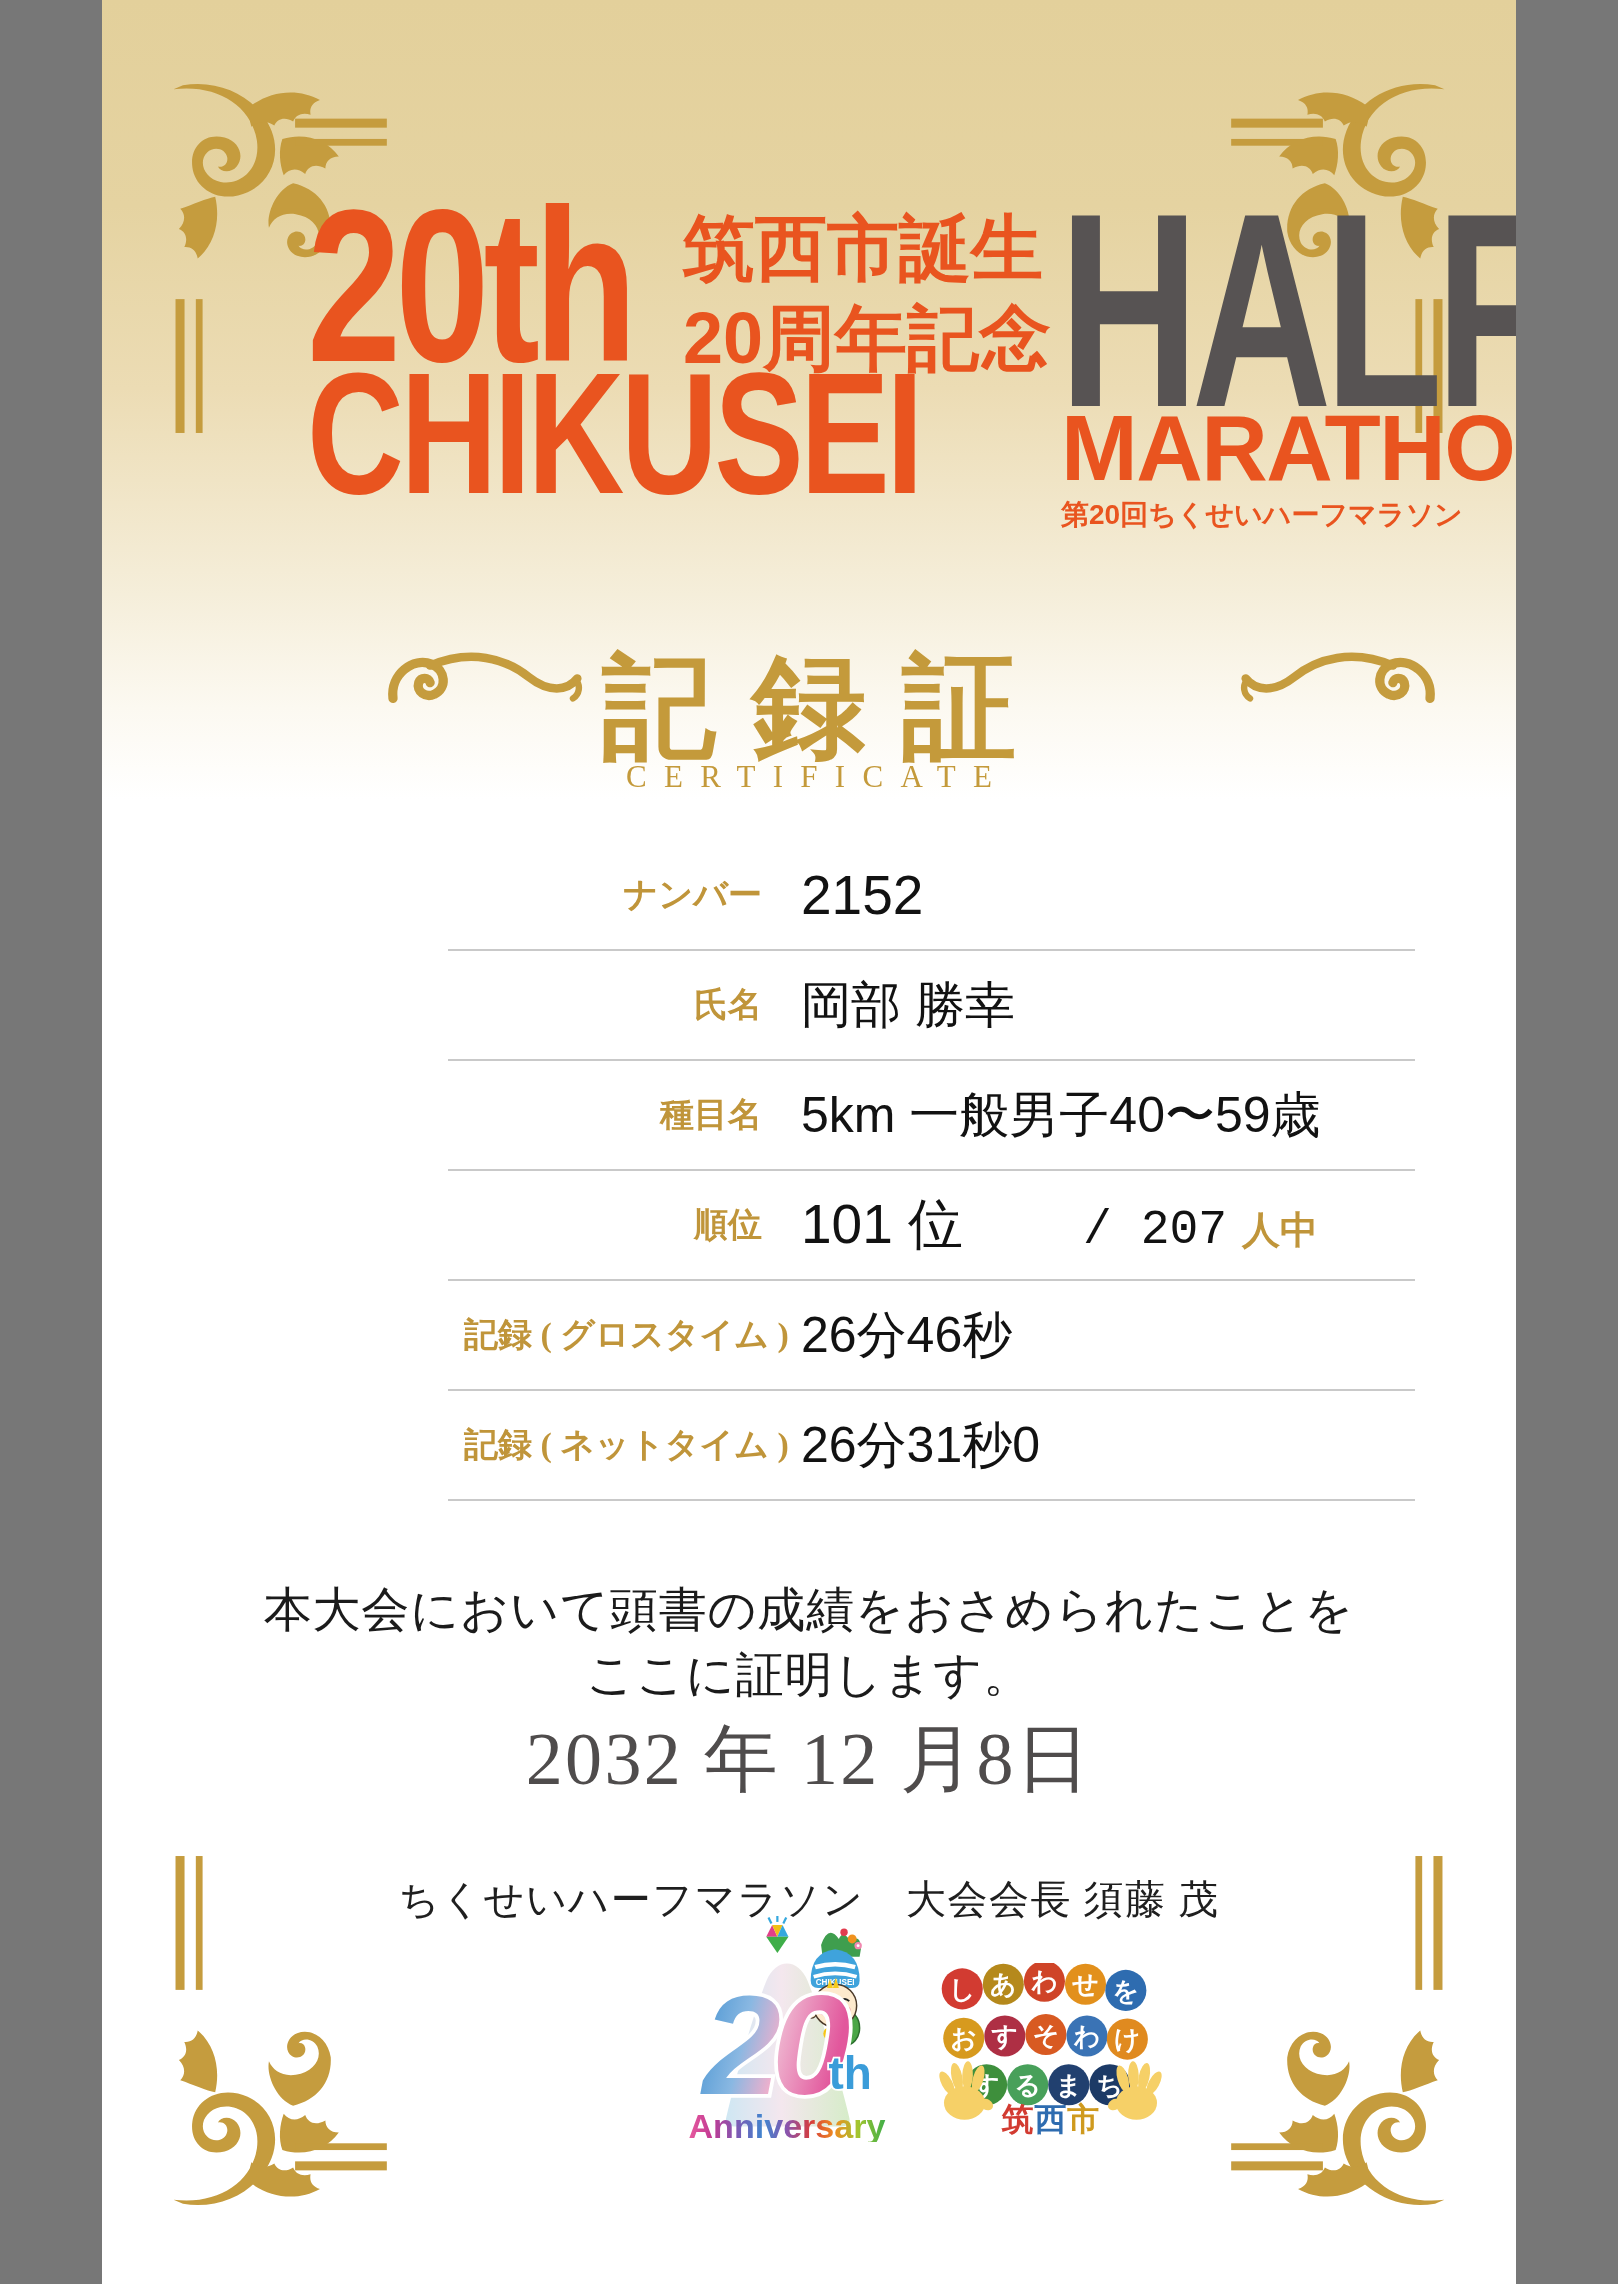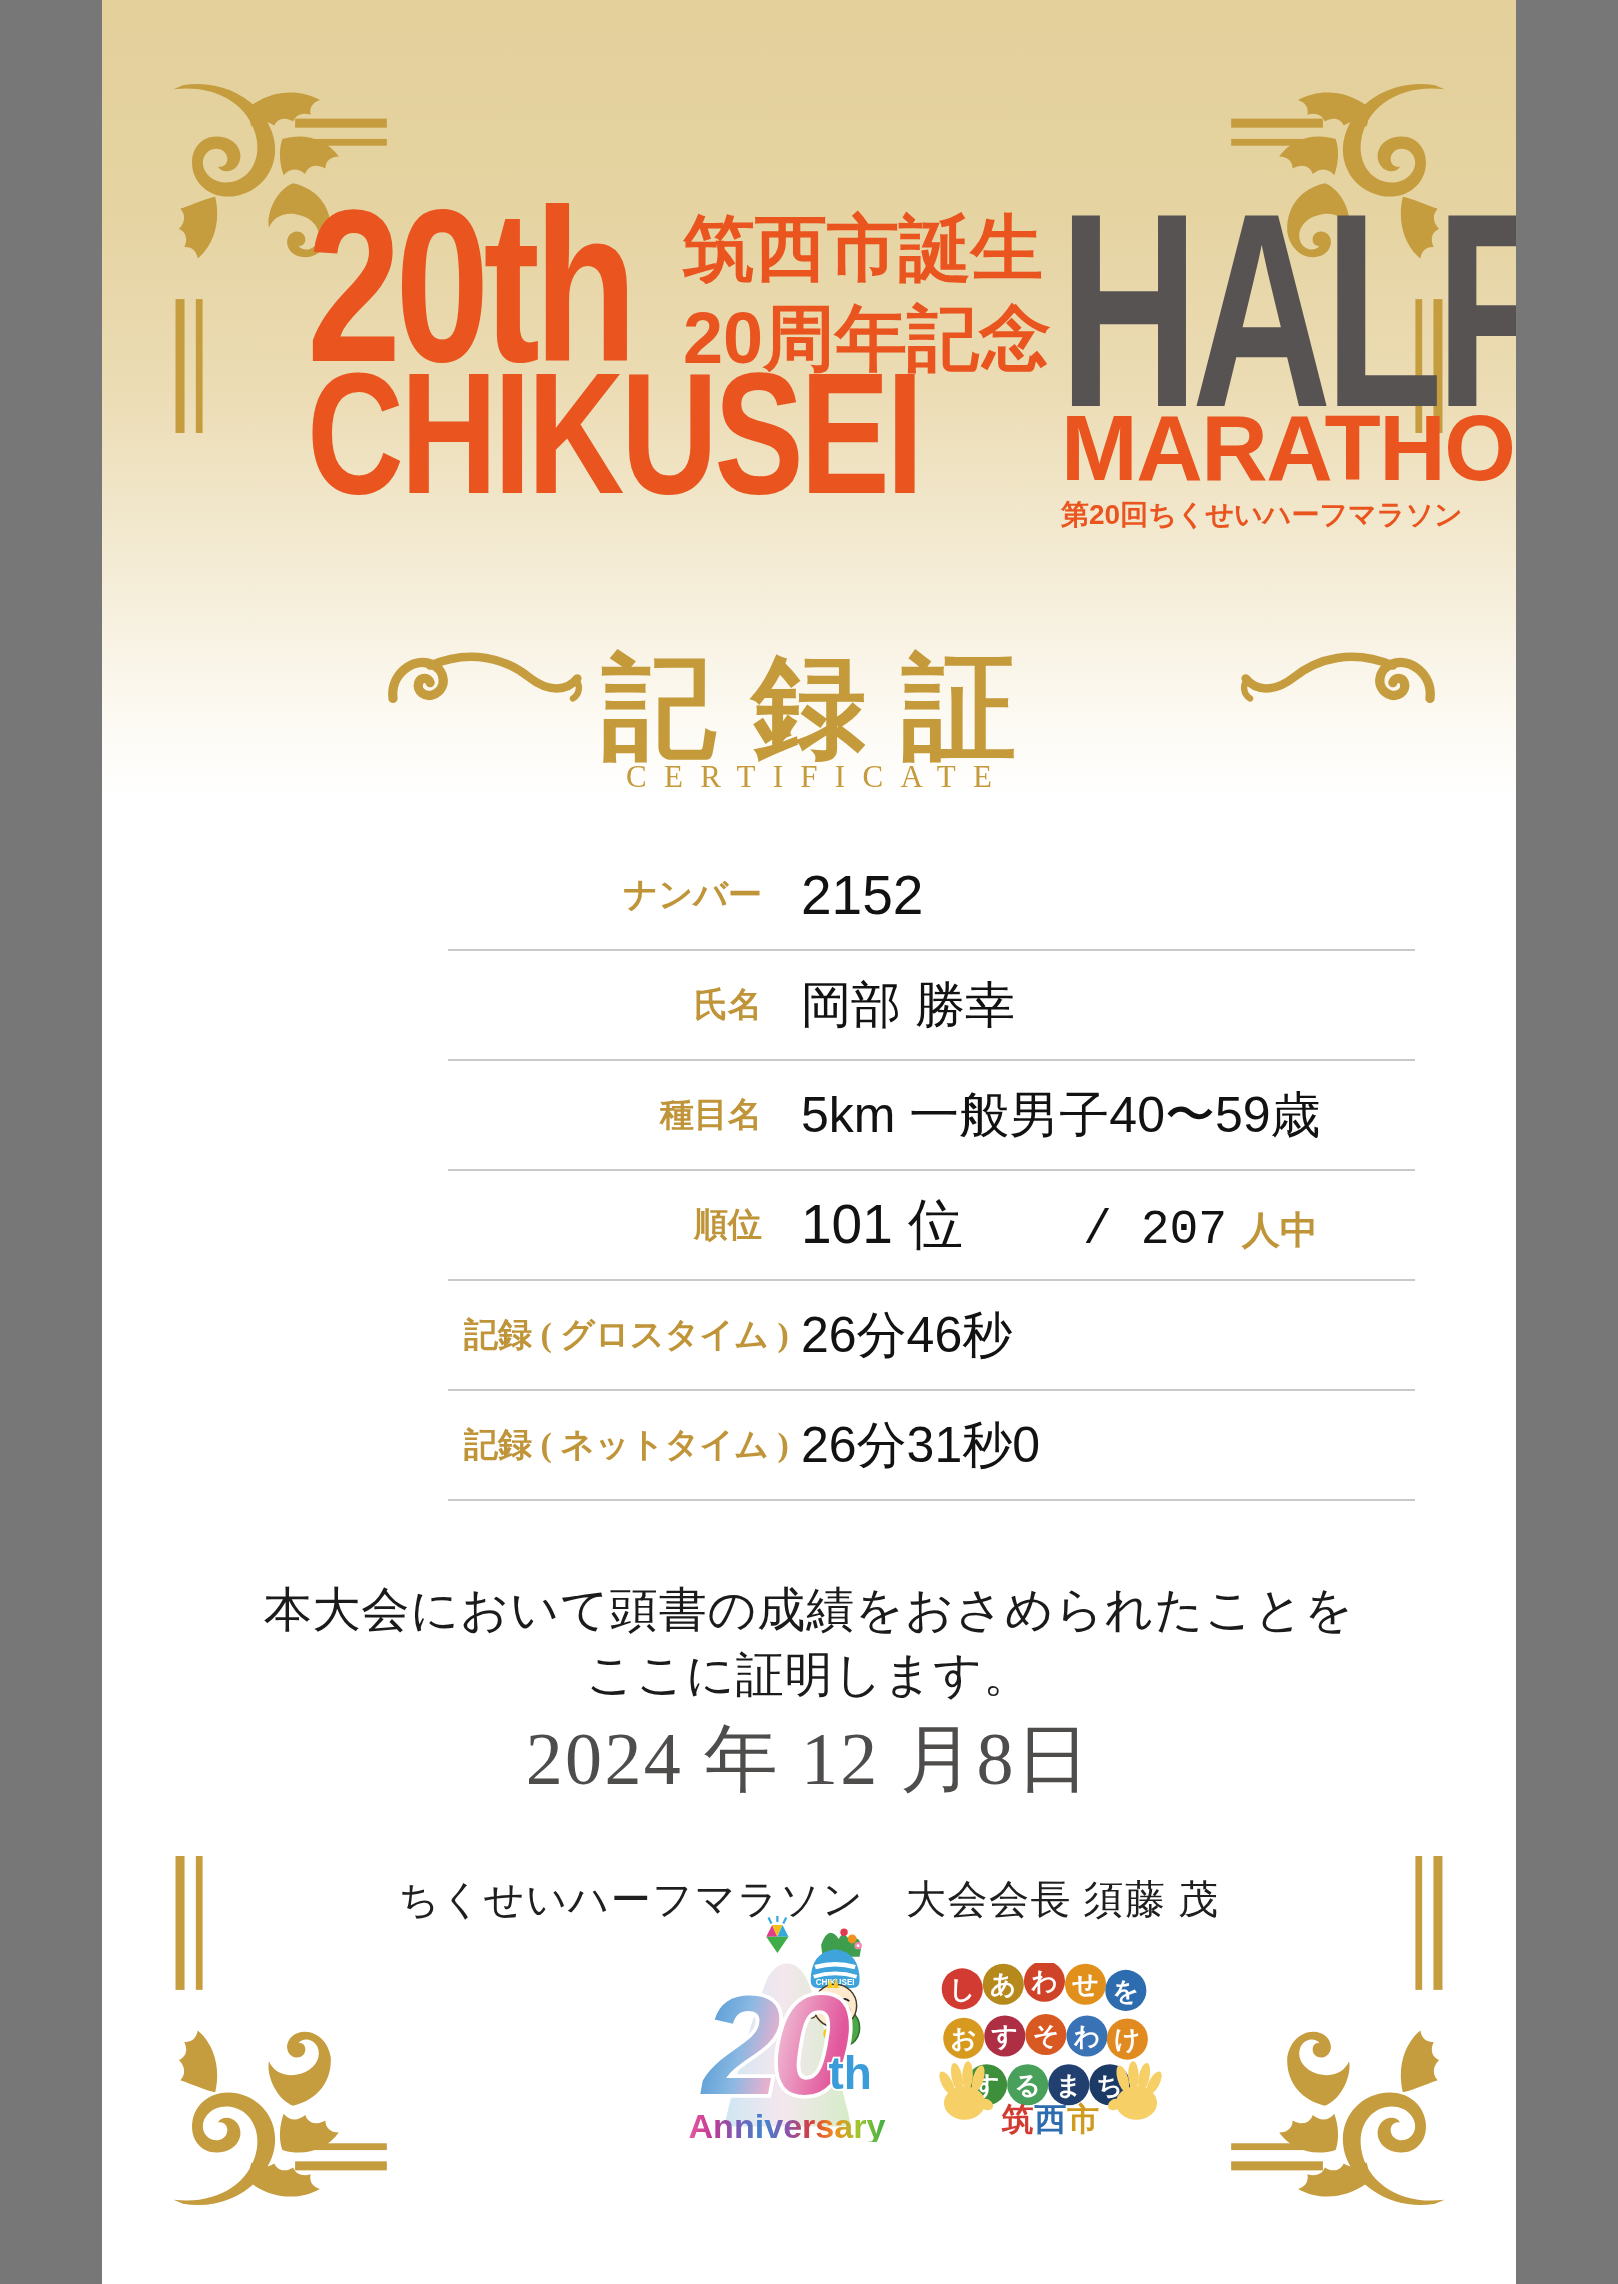--- a/index.html
+++ b/index.html
@@ -165,21 +165,21 @@
       <div class="field-label">記録 ( ネットタイム )</div>
       <div class="field-value">26分31秒0</div>
     </div>
   </div>
 
   <div class="abs" id="statement">
     <div>本大会において頭書の成績をおさめられたことを</div>
     <div>ここに証明します。</div>
   </div>
 
-  <div class="abs" id="cert-date">2024 年 12 月8日</div>
+  <div class="abs" id="cert-date">2032 年 12 月8日</div>
   <div class="abs" id="organizer">ちくせいハーフマラソン　大会会長 須藤 茂</div>
 
   <svg class="abs" id="anniv-logo" viewBox="0 0 280 305">
     <defs>
       <linearGradient id="gmount" x1="0" y1="0" x2="1" y2="0">
         <stop offset="0" stop-color="#cfe7f3"></stop>
           <stop offset="0.45" stop-color="#f4e7ee"></stop>
           <stop offset="1" stop-color="#d6ecc9"></stop>
       </linearGradient>
       <linearGradient id="gtwenty" x1="0" y1="0" x2="1" y2="0.25">

